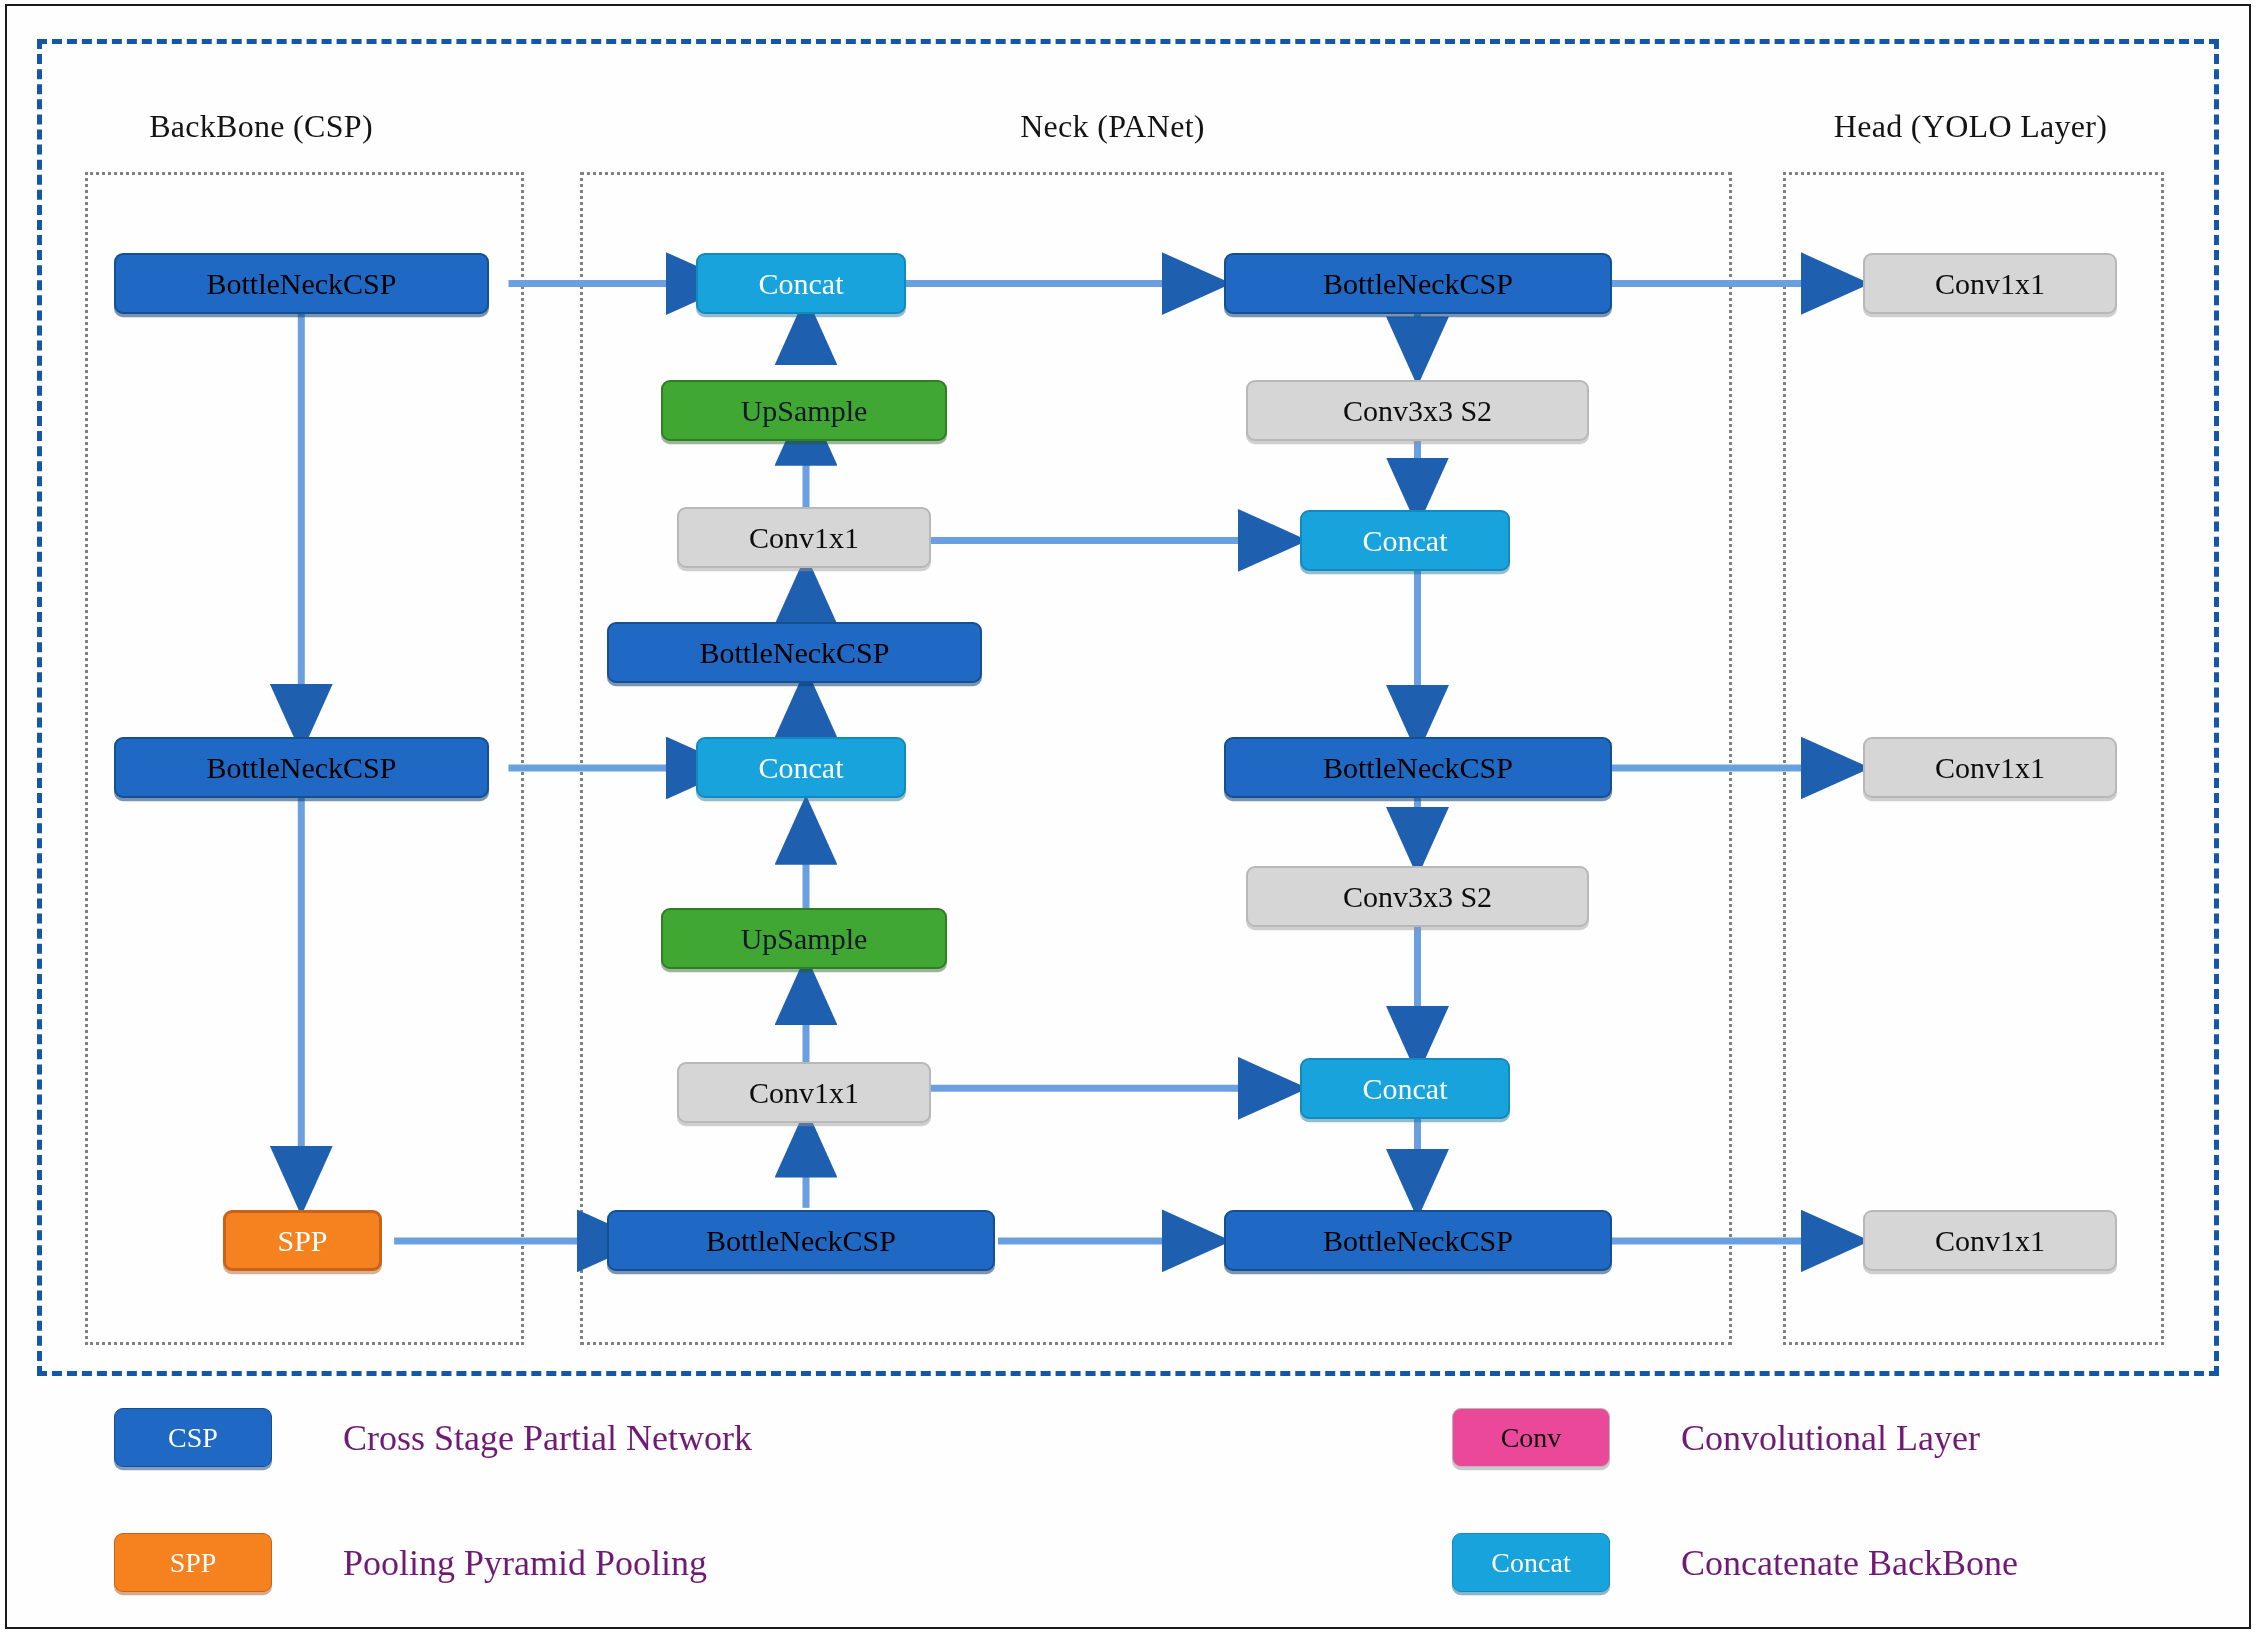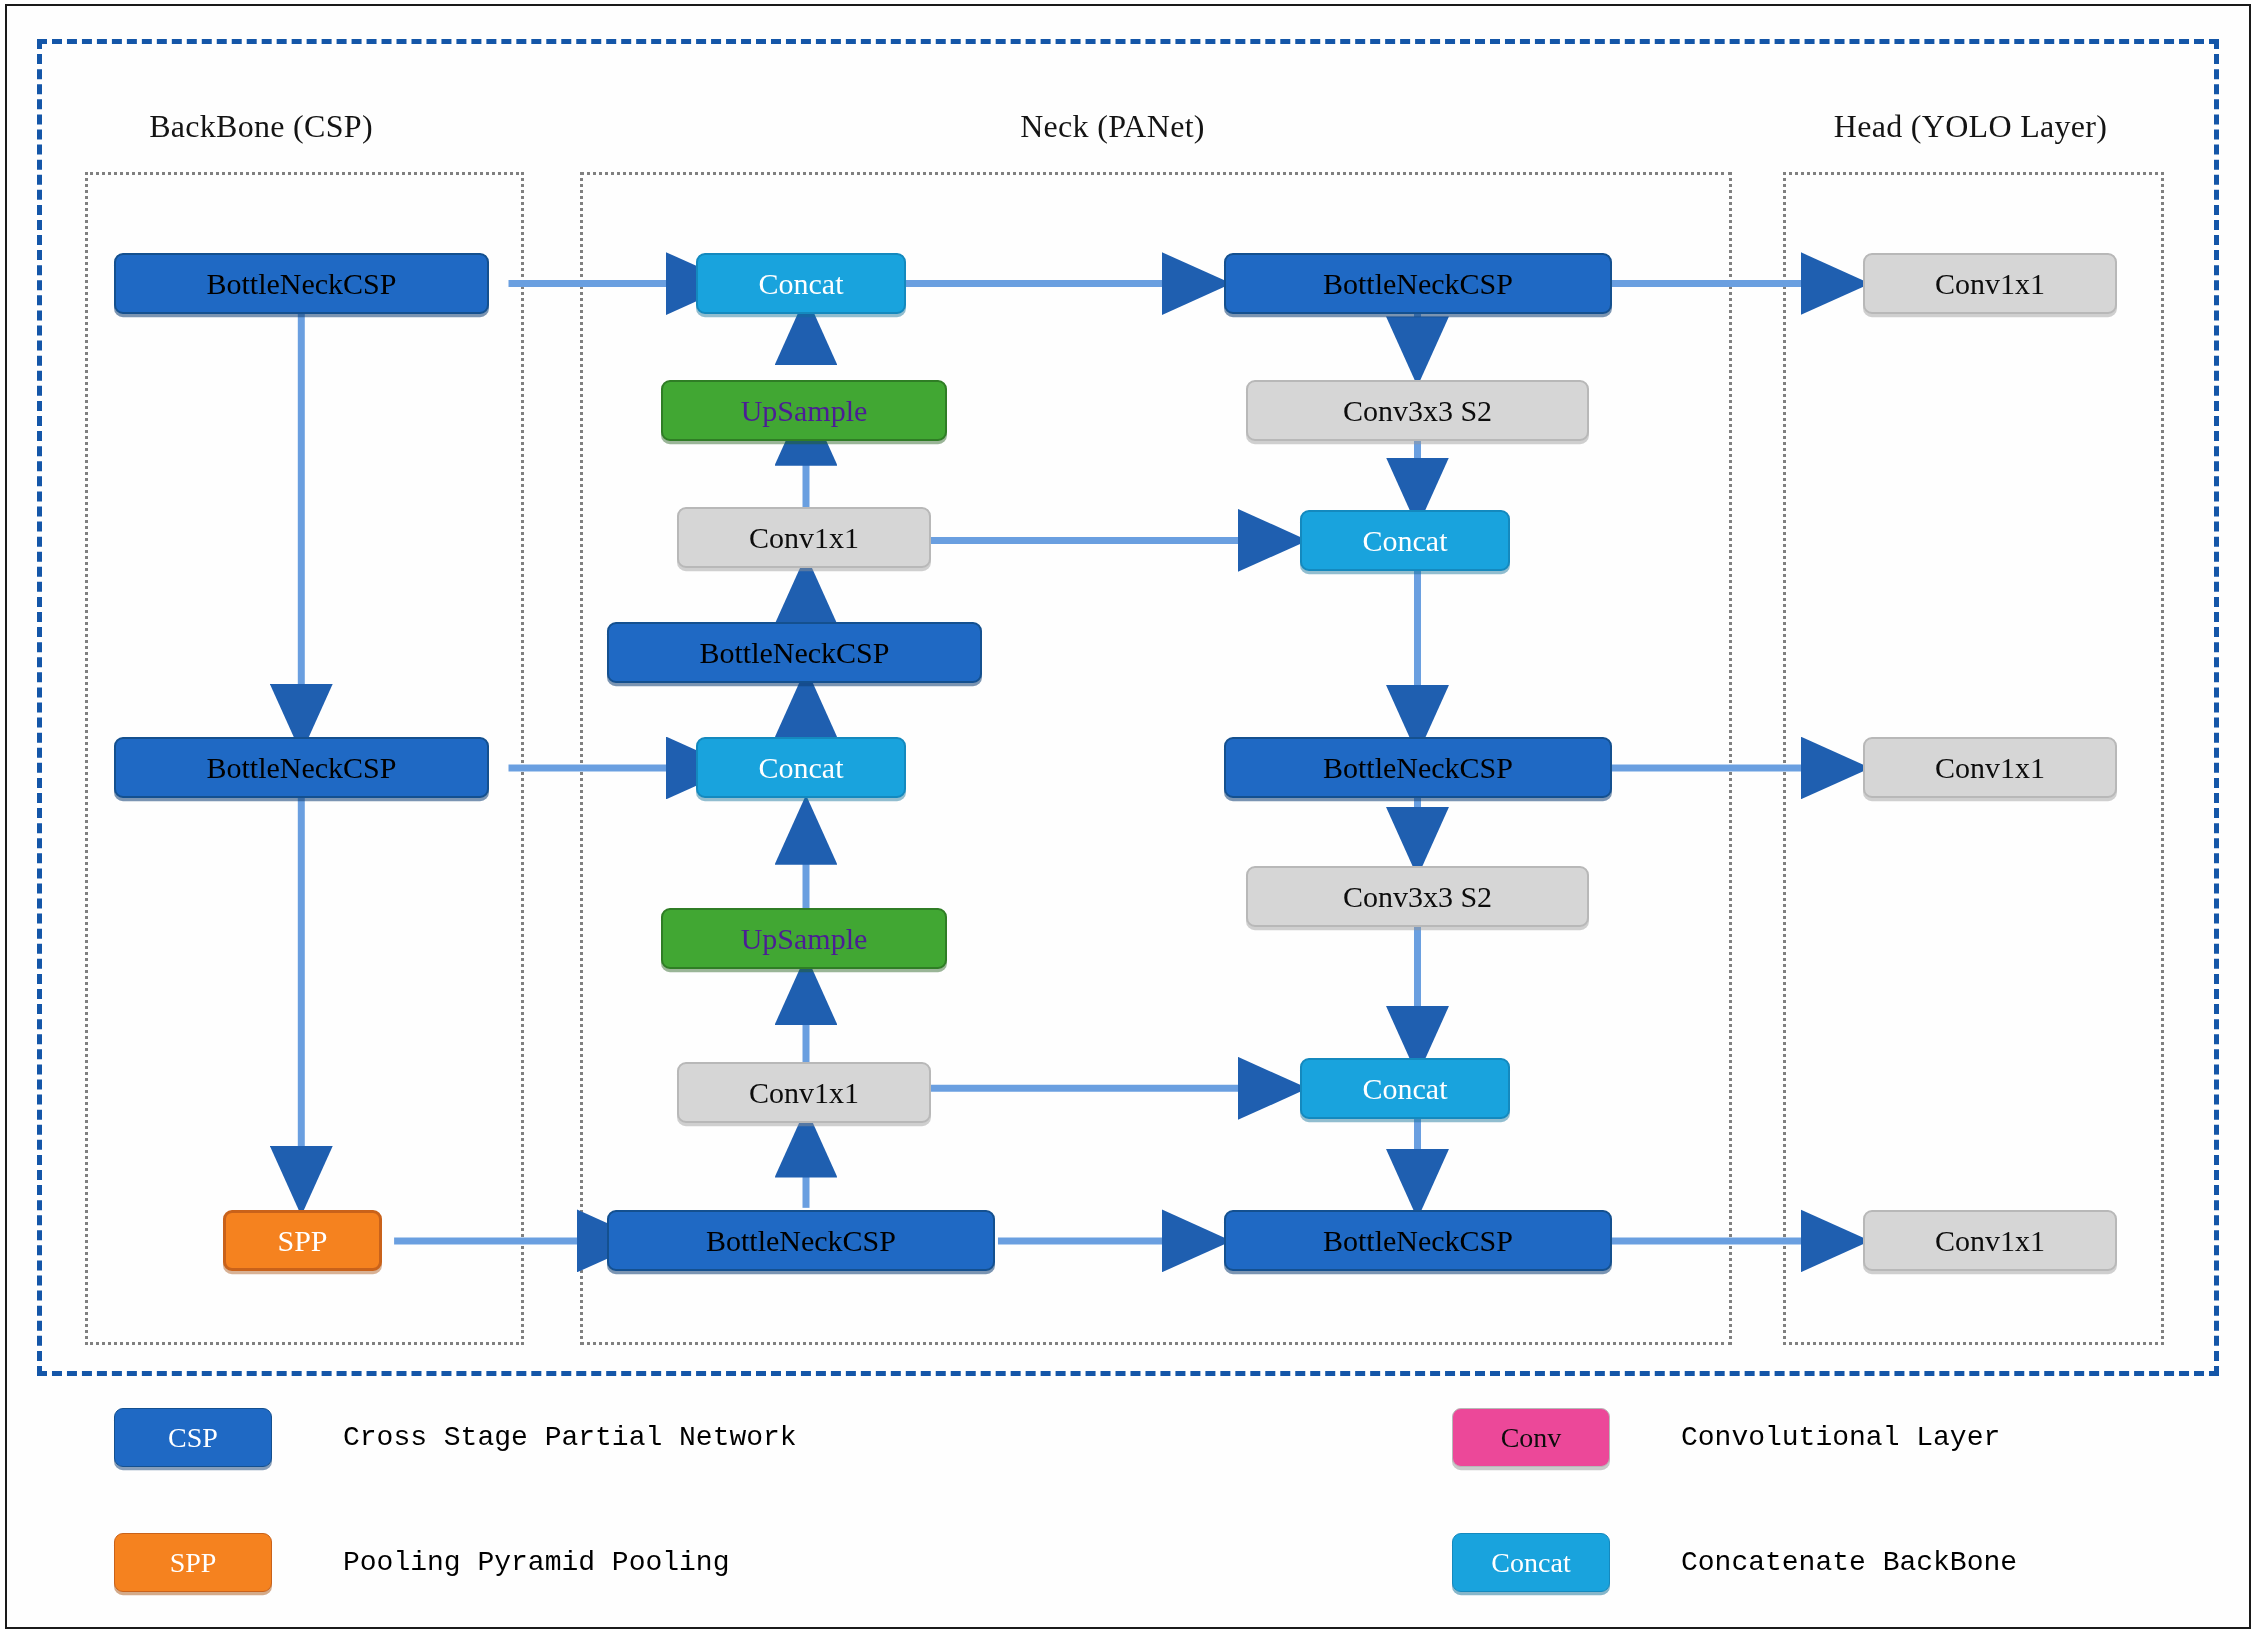--- a/index.html
+++ b/index.html
@@ -73,21 +73,21 @@
   }
   .node.concat{
     background:#19a3dd;
     border:2.5px solid #1489be;
     color:#ffffff;
     box-shadow:0 3.2px 0 rgba(14,110,150,0.45);
   }
   .node.upsample{
     background:#41a733;
     border:2.5px solid #2f7d25;
-    color:#4c1d95;
+    color:#0f172a;
     box-shadow:0 3.2px 0 rgba(34,94,27,0.45);
   }
   .node.conv{
     background:#d6d6d6;
     border:2.5px solid #b8b8b8;
     color:#0d0d0d;
     box-shadow:0 3.2px 0 rgba(150,150,150,0.45);
   }
   .node.spp{
     background:#f5821f;
@@ -119,24 +119,24 @@
     color:#ffffff;font-size:28px;
     box-sizing:border-box;
     font-family:"Liberation Serif","DejaVu Serif",serif;
   }
   .legend-chip.csp{background:#1f69c4;border:1.9px solid #14508f;box-shadow:0 3.2px 0 rgba(12,60,115,0.5);}
   .legend-chip.spp{background:#f5821f;border:1.9px solid #c9621a;box-shadow:0 3.2px 0 rgba(170,85,20,0.5);}
   .legend-chip.conv{background:#ec4899;border:1.9px solid #b8b8b8;color:#0d0d0d;box-shadow:0 3.2px 0 rgba(150,150,150,0.5);text-align:right;}
   .legend-chip.concat{background:#19a3dd;border:1.9px solid #1489be;box-shadow:0 3.2px 0 rgba(14,110,150,0.5);}
   .legend-text{
     margin-left:71px;
-    font-size:28px;
-    color:#000000;
+    font-size:36px;
+    color:#701a75;
     white-space:nowrap;
-    font-family:Liberation Mono, monospace;
+    font-family:Liberation Serif, serif;
   }
 </style>
 </head>
 <body>
 
 <div id="stage">
   <div id="figure-frame"></div>
   <div id="network-dashed"></div>
 
   <div class="section-title" style="left:83px;top:108px;width:356px;">BackBone (CSP)</div>

